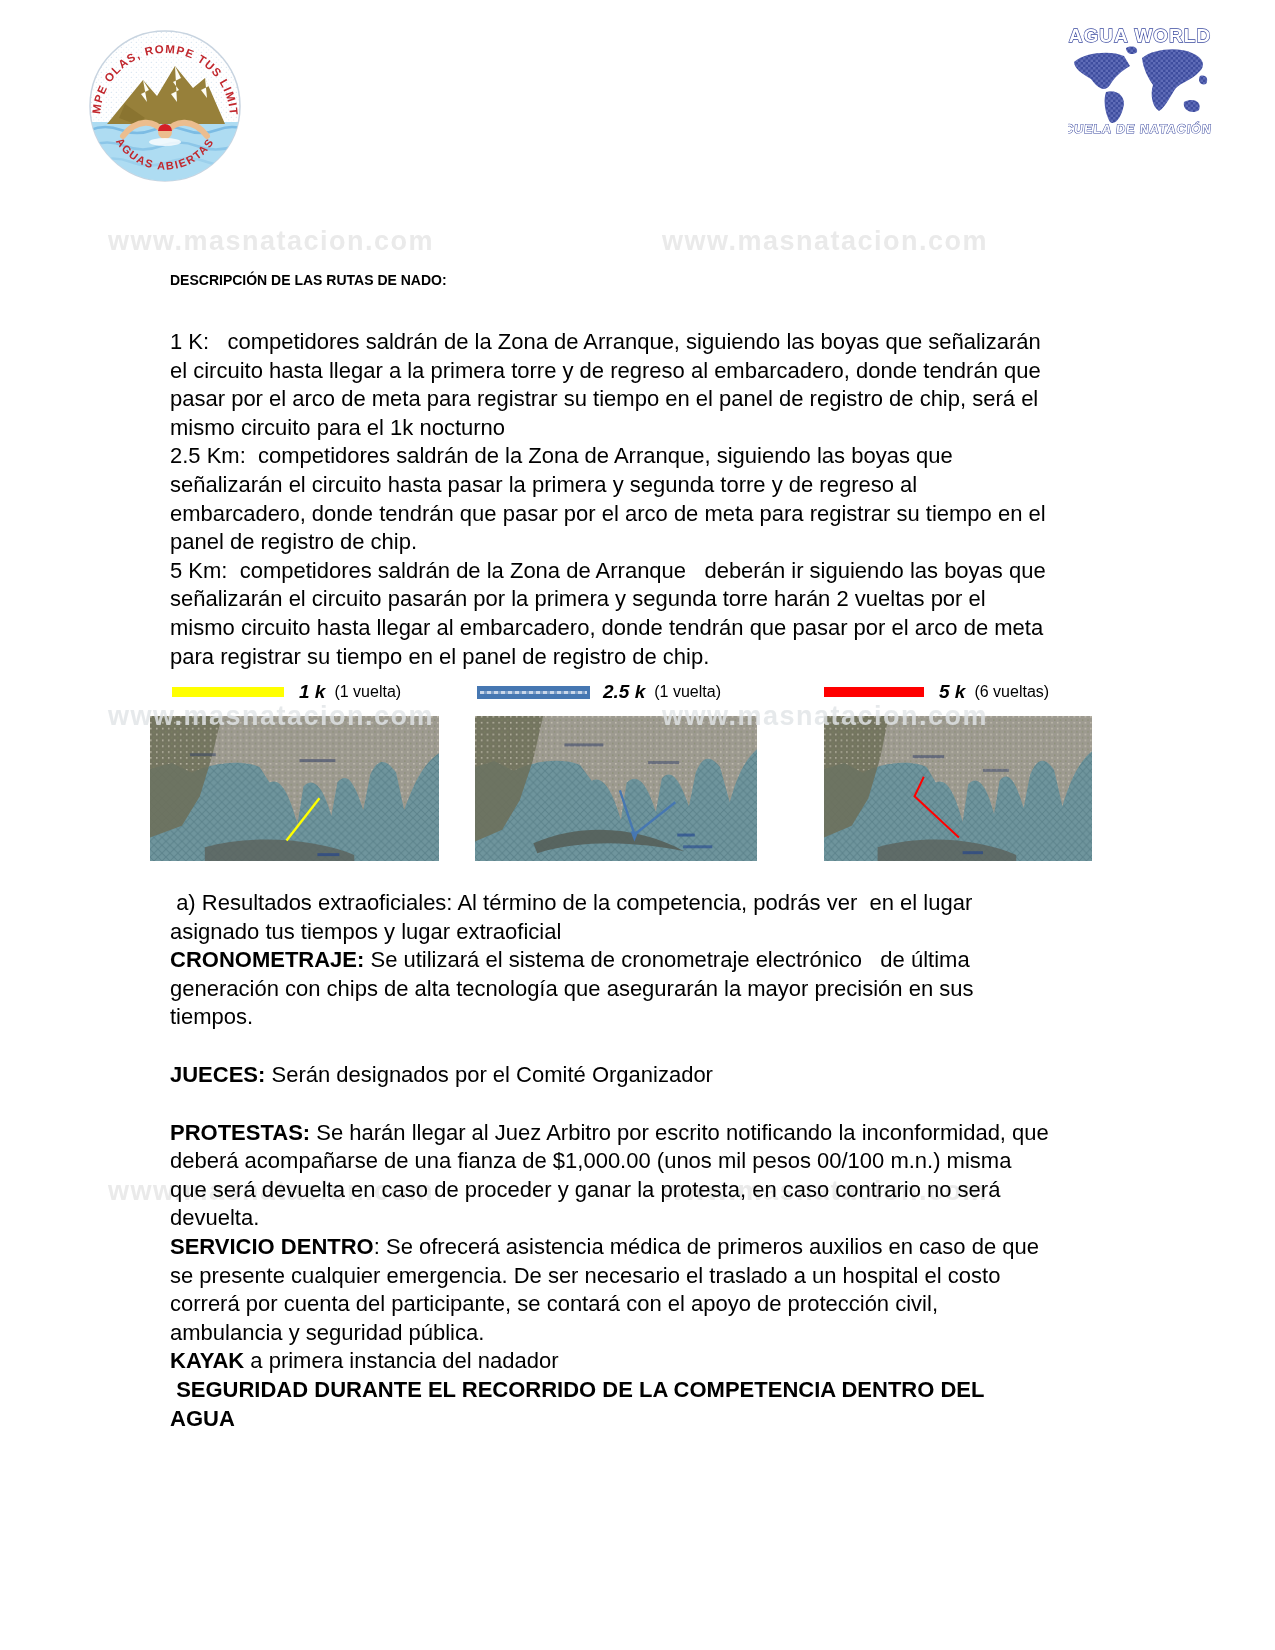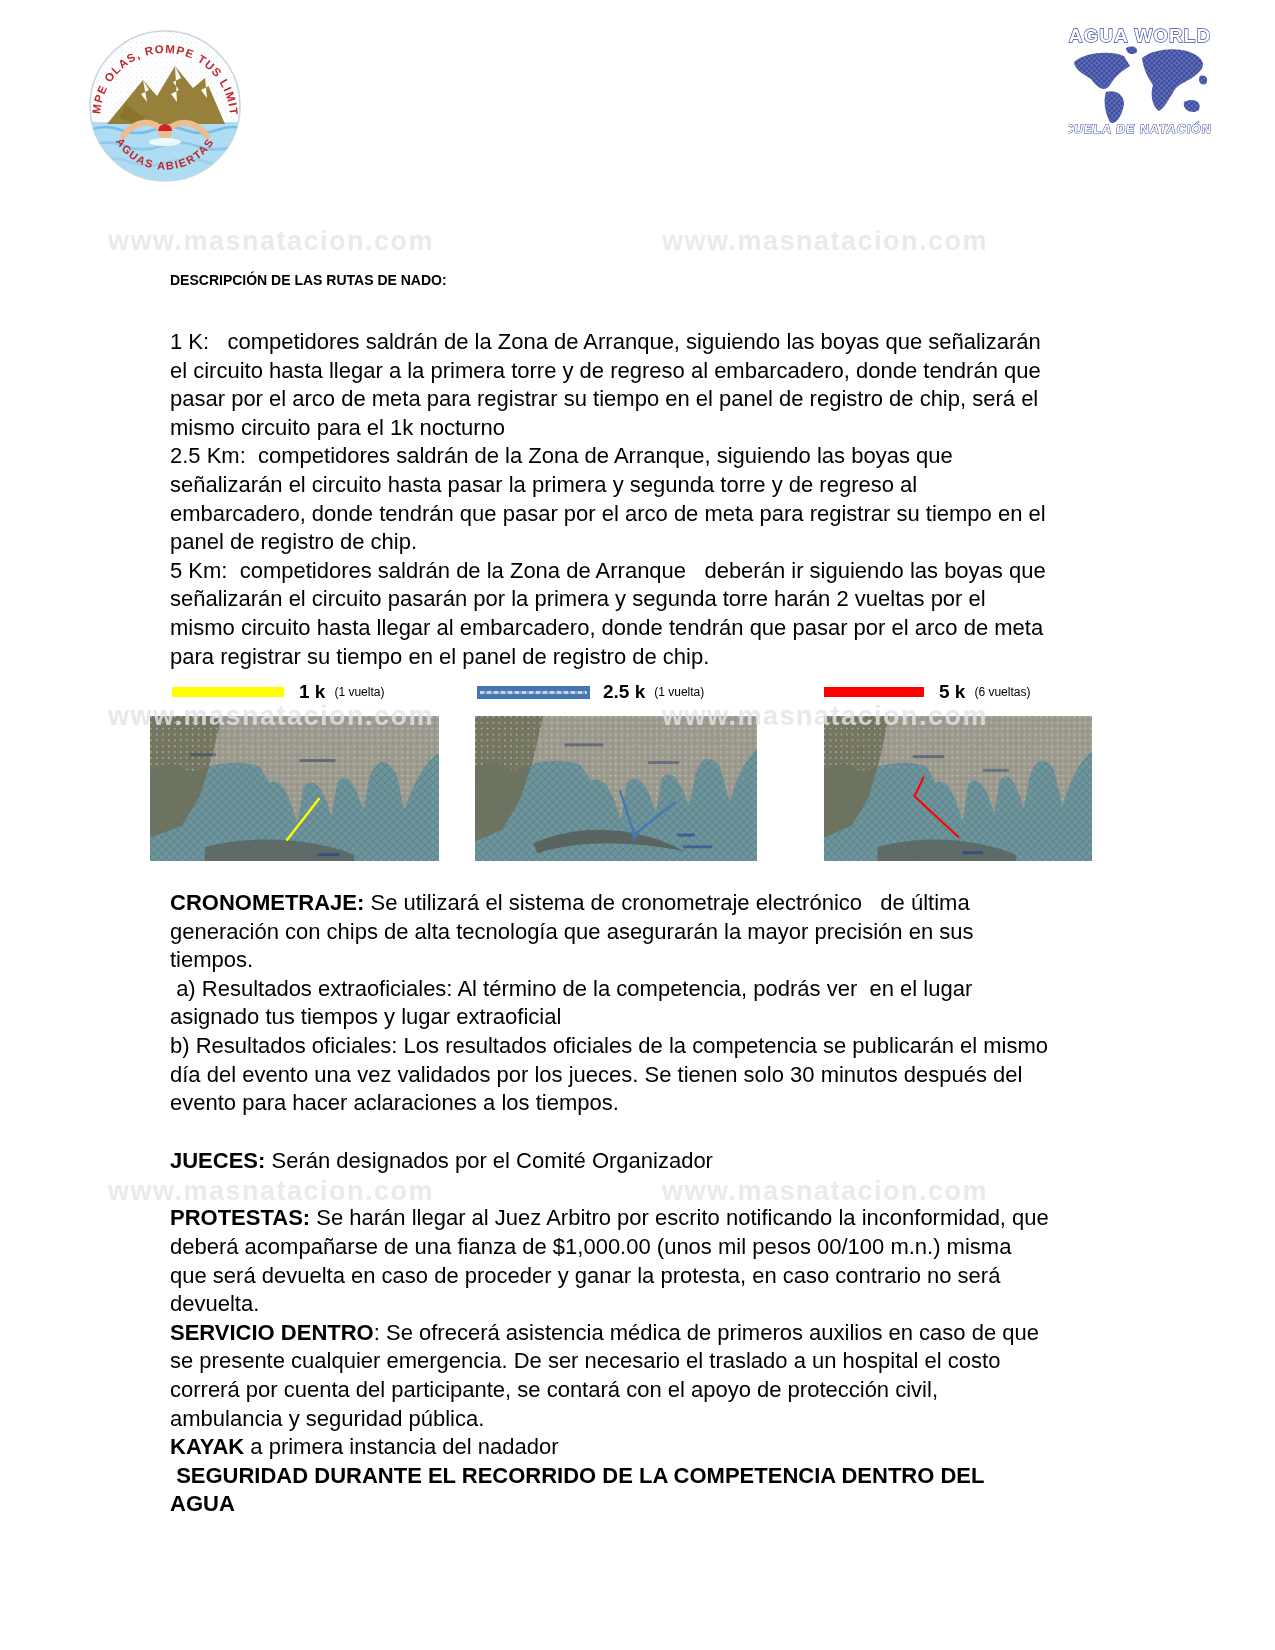--- a/index.html
+++ b/index.html
@@ -24,22 +24,22 @@
   .leg{position:absolute;top:681px;display:flex;align-items:center;z-index:3;}
   #leg-1k{left:172px;}
   #leg-25k{left:477px;text-align:center;}
   #leg-5k{left:824px;}
   .bar{display:inline-block;height:10px;margin-right:15px;}
   .bar-y{width:112px;background:#ffff00;}
   .bar-b{width:113px;height:13px;background:#4677b2;position:relative;margin-right:13px;}
   .bar-b::after{content:"";position:absolute;left:3px;right:3px;top:5px;height:3px;
       background:repeating-linear-gradient(90deg,#c9d6e9 0 4px,#7a9cc6 4px 7px);}
   .bar-r{width:100px;background:#ff0000;}
-  .leg b{font-size:19px;margin-right:9px;white-space:nowrap;}
-  .leg .laps{font-size:12px;white-space:nowrap;}
+  .leg b{font-size:19px;margin-right:9px;white-space:nowrap;font-style:italic;}
+  .leg .laps{font-size:16px;white-space:nowrap;}
 
   
   .map{position:absolute;top:716px;height:145px;z-index:1;}
   #map1{left:150px;width:289px;}
   #map2{left:475px;width:282px;}
   #map3{left:824px;width:268px;}
   .map svg{width:100%;height:100%;display:block;}
 
   
   #logo-left{position:absolute;left:85px;top:26px;width:160px;height:162px;z-index:2;}
@@ -216,23 +216,22 @@
       <path d="M0,0 H290 V36 C274,48 265,70 258,92 L249,55 C239,42 231,42 223,60 L216,94 C208,68 200,54 190,66 L184,100 C177,74 167,58 156,70 L150,108 C142,80 133,62 121,68 L111,52 C93,44 60,48 42,58 L22,48 L0,54 Z" fill="url(#sC)"></path>
       <path d="M58,134 C110,120 170,126 208,142 L208,148 L58,148 Z" fill="#5b615b" opacity="0.8"></path>
       <rect x="96" y="40" width="34" height="3" fill="#2b3a66" opacity="0.5"></rect>
       <rect x="172" y="54" width="28" height="3" fill="#2b3a66" opacity="0.45"></rect>
       <rect x="150" y="138" width="22" height="3" fill="#1d3f8f" opacity="0.6"></rect>
       <polyline points="108,62 98,82 146,124" fill="none" stroke-width="2.2" stroke="#ff0000"></polyline>
     </svg>
   </div>
 
   <div id="info" class="textblock">
+    <div class="para"><b></b><span> a) Resultados extraoficiales: Al término de la competencia, podrás ver  en el lugar asignado tus tiempos y lugar extraoficial</span></div>
     <div class="para"><b>CRONOMETRAJE:</b><span> Se utilizará el sistema de cronometraje electrónico   de última generación con chips de alta tecnología que asegurarán la mayor precisión en sus tiempos.</span></div>
-    <div class="para"><b></b><span> a) Resultados extraoficiales: Al término de la competencia, podrás ver  en el lugar asignado tus tiempos y lugar extraoficial</span></div>
-    <div class="para"><b></b><span>b) Resultados oficiales: Los resultados oficiales de la competencia se publicarán el mismo día del evento una vez validados por los jueces. Se tienen solo 30 minutos después del evento para hacer aclaraciones a los tiempos.</span></div>
     <div class="sp"></div>
     <div class="para"><b>JUECES:</b><span> Serán designados por el Comité Organizador</span></div>
     <div class="sp"></div>
     <div class="para"><b>PROTESTAS:</b><span> Se harán llegar al Juez Arbitro por escrito notificando la inconformidad, que deberá acompañarse de una fianza de $1,000.00 (unos mil pesos 00/100 m.n.) misma que será devuelta en caso de proceder y ganar la protesta, en caso contrario no será devuelta.</span></div>
     <div class="para"><b>SERVICIO DENTRO</b><span>: Se ofrecerá asistencia médica de primeros auxilios en caso de que se presente cualquier emergencia. De ser necesario el traslado a un hospital el costo correrá por cuenta del participante, se contará con el apoyo de protección civil, ambulancia y seguridad pública.</span></div>
     <div class="para"><b>KAYAK</b><span> a primera instancia del nadador</span></div>
     <div class="para"><b> SEGURIDAD DURANTE EL RECORRIDO DE LA COMPETENCIA DENTRO DEL AGUA</b><span></span></div>
   </div>
 
 </div>

